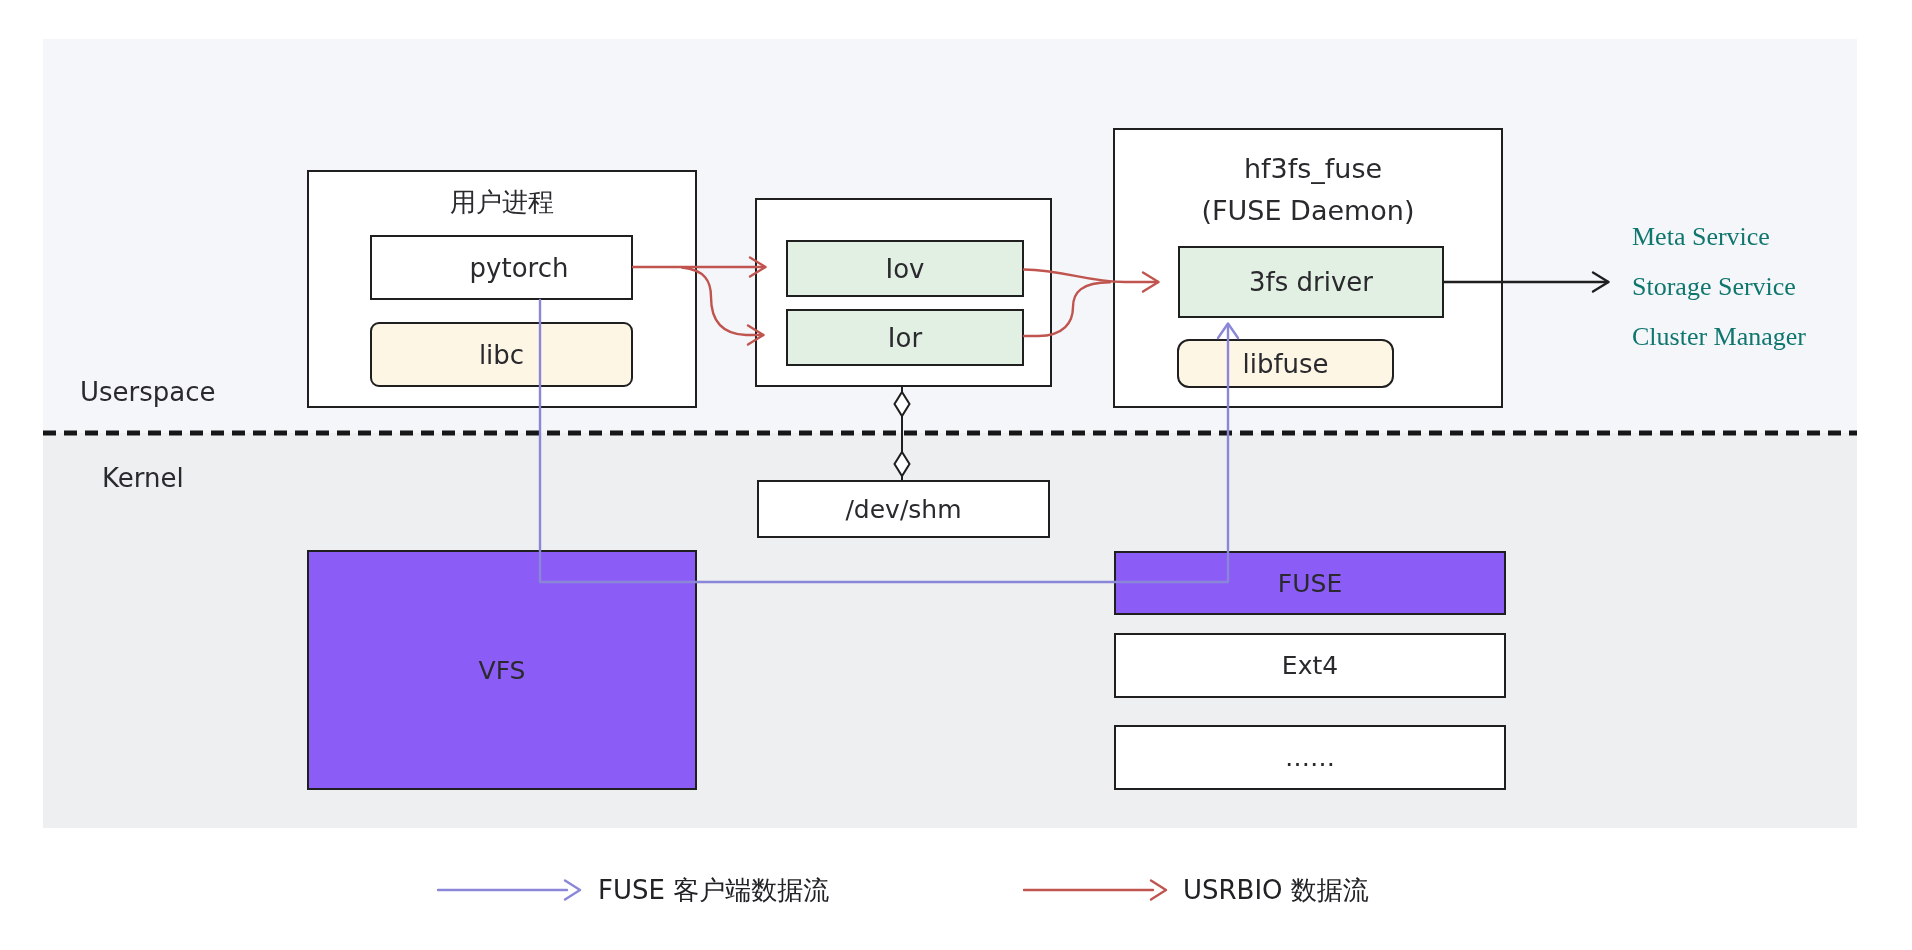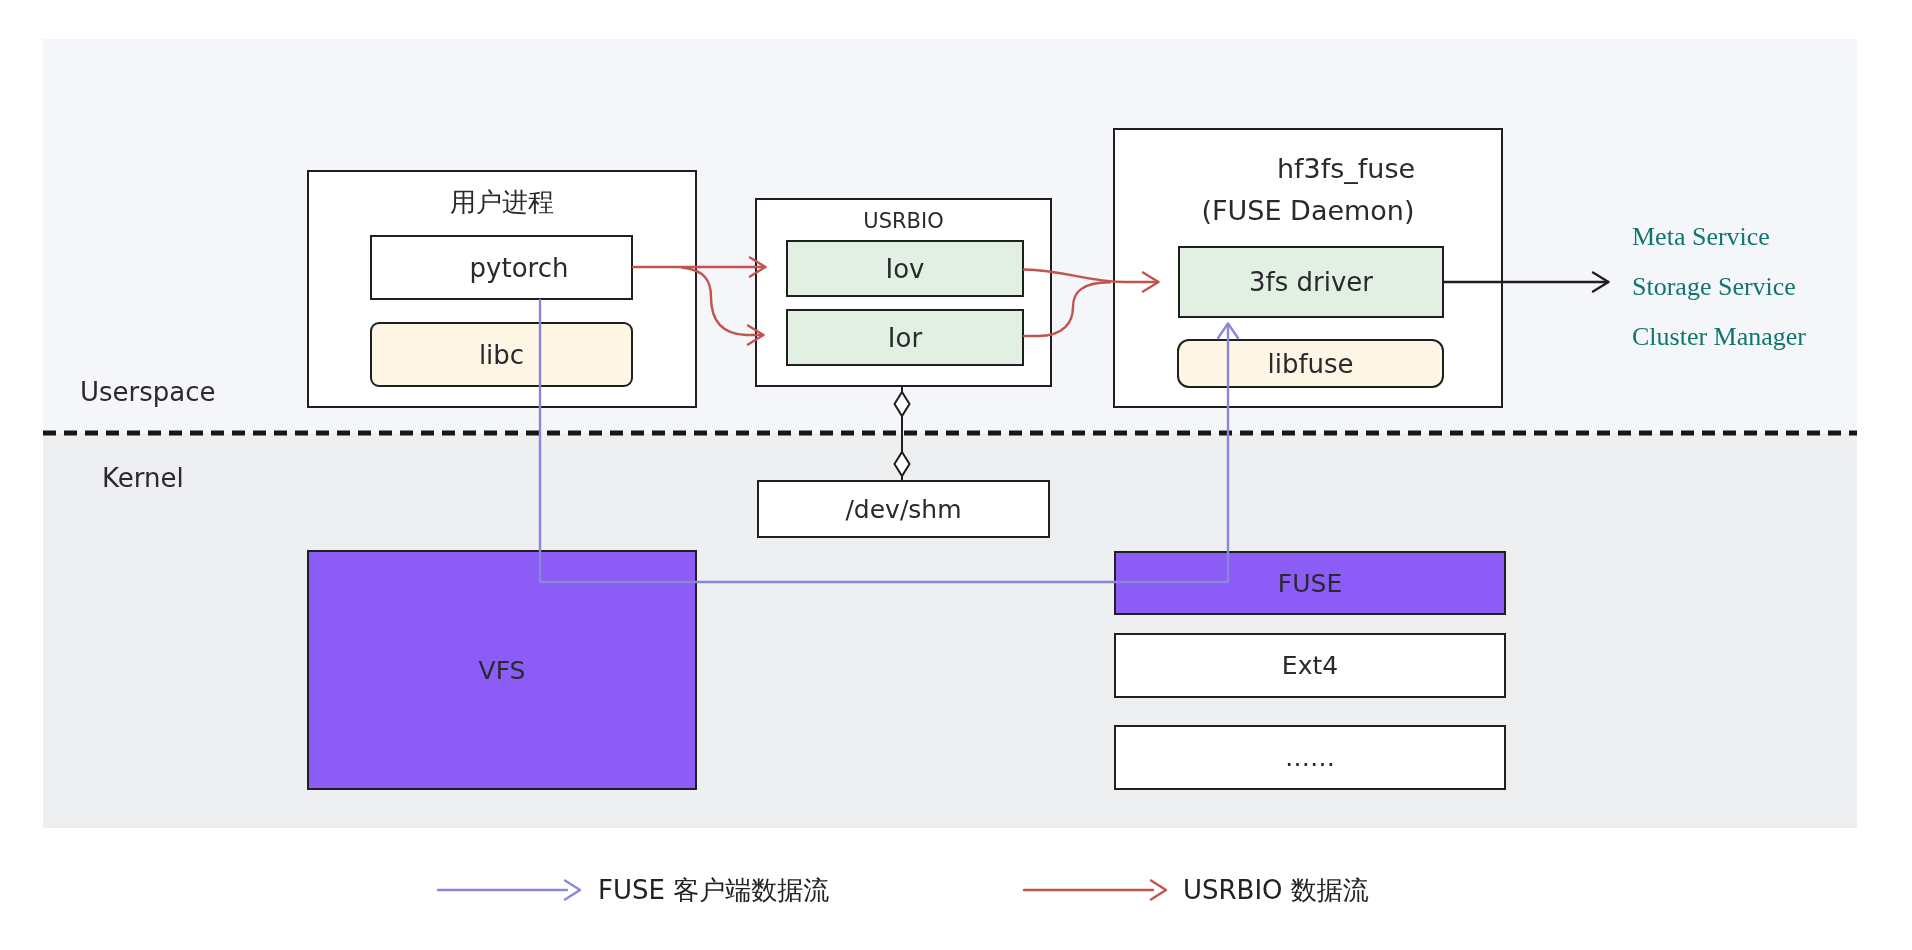--- a/index.html
+++ b/index.html
@@ -46,35 +46,34 @@
     <div class="box plain" style="left:307px;top:170px;width:390px;height:238px;"></div>
     <div class="group-title" style="left:307px;top:186px;width:390px;height:32px;">用户进程</div>
     <div class="box plain" style="left:370px;top:235px;width:263px;height:65px;padding-left:35px;">
       <span>pytorch</span>
     </div>
     <div class="box cream" style="left:370px;top:322px;width:263px;height:65px;">
       <span>libc</span>
     </div>
 
     <div class="box plain" style="left:755px;top:198px;width:297px;height:189px;"></div>
-    <div class="group-title" style="left:755px;top:206px;width:297px;height:30px;font-size:21px;">USRBIO</div>
     <div class="box green" style="left:786px;top:309px;width:238px;height:57px;">
       <span>Ior</span>
     </div>
     <div class="box green" style="left:786px;top:240px;width:238px;height:57px;">
       <span>Iov</span>
     </div>
 
     <div class="box plain" style="left:1113px;top:128px;width:390px;height:280px;"></div>
-    <div class="group-title" style="left:1151px;top:150px;width:390px;height:36px;font-size:27px;">hf3fs_fuse</div>
+    <div class="group-title" style="left:1118px;top:150px;width:390px;height:36px;font-size:27px;">hf3fs_fuse</div>
     <div class="group-title" style="left:1113px;top:192px;width:390px;height:36px;font-size:27px;">(FUSE Daemon)</div>
     <div class="box green" style="left:1178px;top:246px;width:266px;height:72px;">
       <span>3fs driver</span>
     </div>
-    <div class="box cream" style="left:1177px;top:339px;width:267px;height:49px;border-radius:12px;">
+    <div class="box cream" style="left:1177px;top:339px;width:217px;height:49px;border-radius:12px;">
       <span>libfuse</span>
     </div>
 
     <div class="services">
       <div>Meta Service</div>
       <div>Storage Service</div>
       <div>Cluster Manager</div>
     </div>
 
     <div class="box plain" style="left:757px;top:480px;width:293px;height:58px;font-size:25px;text-align:center;">

